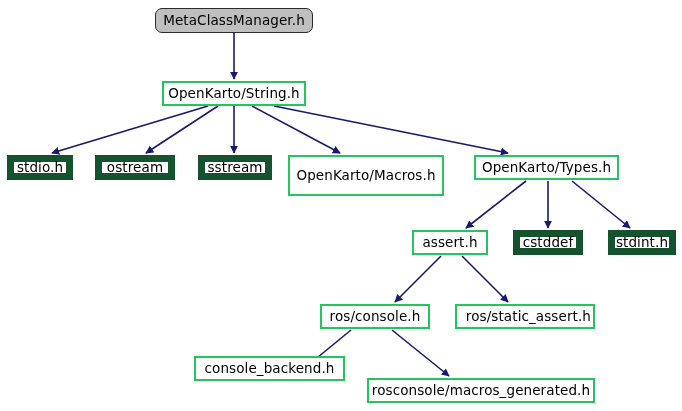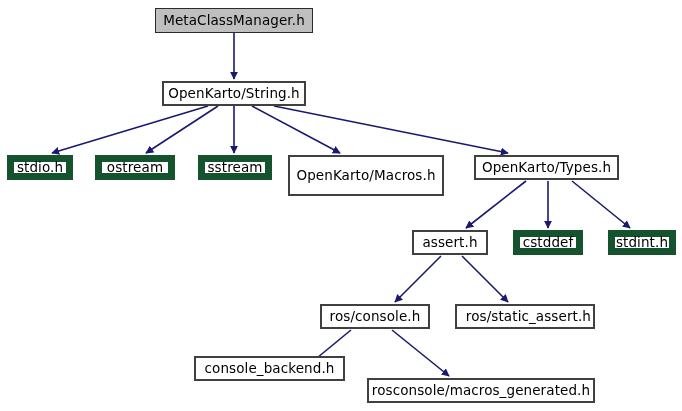--- a/index.html
+++ b/index.html
@@ -32,21 +32,21 @@
     justify-content: center;
     background: #ffffff;
     border: 7px solid #14532d;
     font-size: 13.5px;
     color: #000000;
     line-height: 1;
     white-space: nowrap;
     letter-spacing: 0.1px;
   }
   .node.strong {
-    border: 2px solid #404040;
+    border: 2px solid #22c55e;
   }
   .node.current {
     border: 1.5px solid #2b2b2b;
     background: #bfbfbf;
   }
   .node-label {
     display: block;
     padding: 0 2px;
   }
 </style>
@@ -68,21 +68,21 @@
       <line x1="274" y1="106" x2="508" y2="153" stroke="#191970" stroke-width="1.6" marker-end="url(#arrowhead)"></line>
       <line x1="526" y1="181" x2="466" y2="228" stroke="#191970" stroke-width="1.6" marker-end="url(#arrowhead)"></line>
       <line x1="548" y1="181" x2="548" y2="228" stroke="#191970" stroke-width="1.6" marker-end="url(#arrowhead)"></line>
       <line x1="572" y1="181" x2="630" y2="228" stroke="#191970" stroke-width="1.6" marker-end="url(#arrowhead)"></line>
       <line x1="441" y1="256" x2="395" y2="302" stroke="#191970" stroke-width="1.6" marker-end="url(#arrowhead)"></line>
       <line x1="462" y1="256" x2="508" y2="302" stroke="#191970" stroke-width="1.6" marker-end="url(#arrowhead)"></line>
       <line x1="351" y1="330" x2="295" y2="376" stroke="#191970" stroke-width="1.6" marker-end="url(#arrowhead)"></line>
       <line x1="392" y1="330" x2="449" y2="376" stroke="#191970" stroke-width="1.6" marker-end="url(#arrowhead)"></line>
     </svg>
   <div id="node-layer">
-      <div class="node current" style="left: 155px; top: 8px; width: 158px; height: 25px;">
+      <div class="node current" style="left: 155px; top: 8px; width: 158px; height: 25px; border-radius: 7px;">
         <span class="node-label">MetaClassManager.h</span>
       </div>
       <div class="node strong" style="left: 162px; top: 81px; width: 144px; height: 25px;">
         <span class="node-label">OpenKarto/String.h</span>
       </div>
       <div class="node" style="left: 7px; top: 155px; width: 66px; height: 25px;">
         <span class="node-label">stdio.h</span>
       </div>
       <div class="node" style="left: 95px; top: 155px; width: 80px; height: 25px;">
         <span class="node-label">ostream</span>

